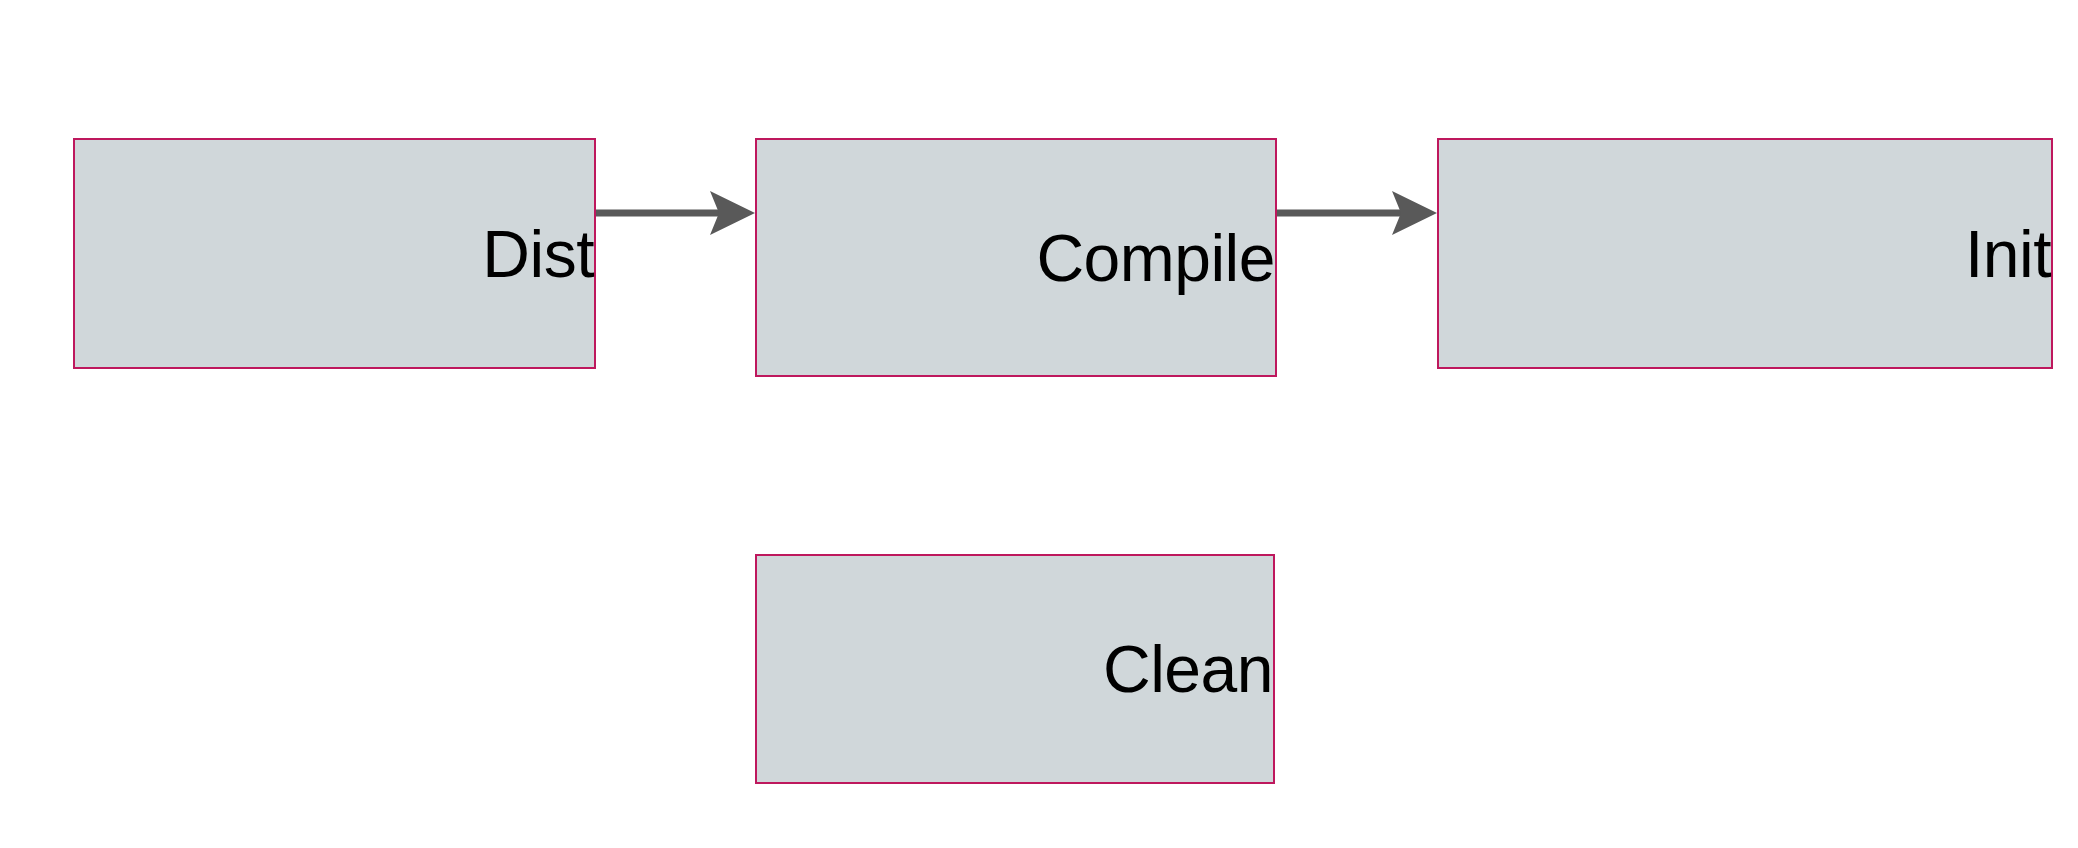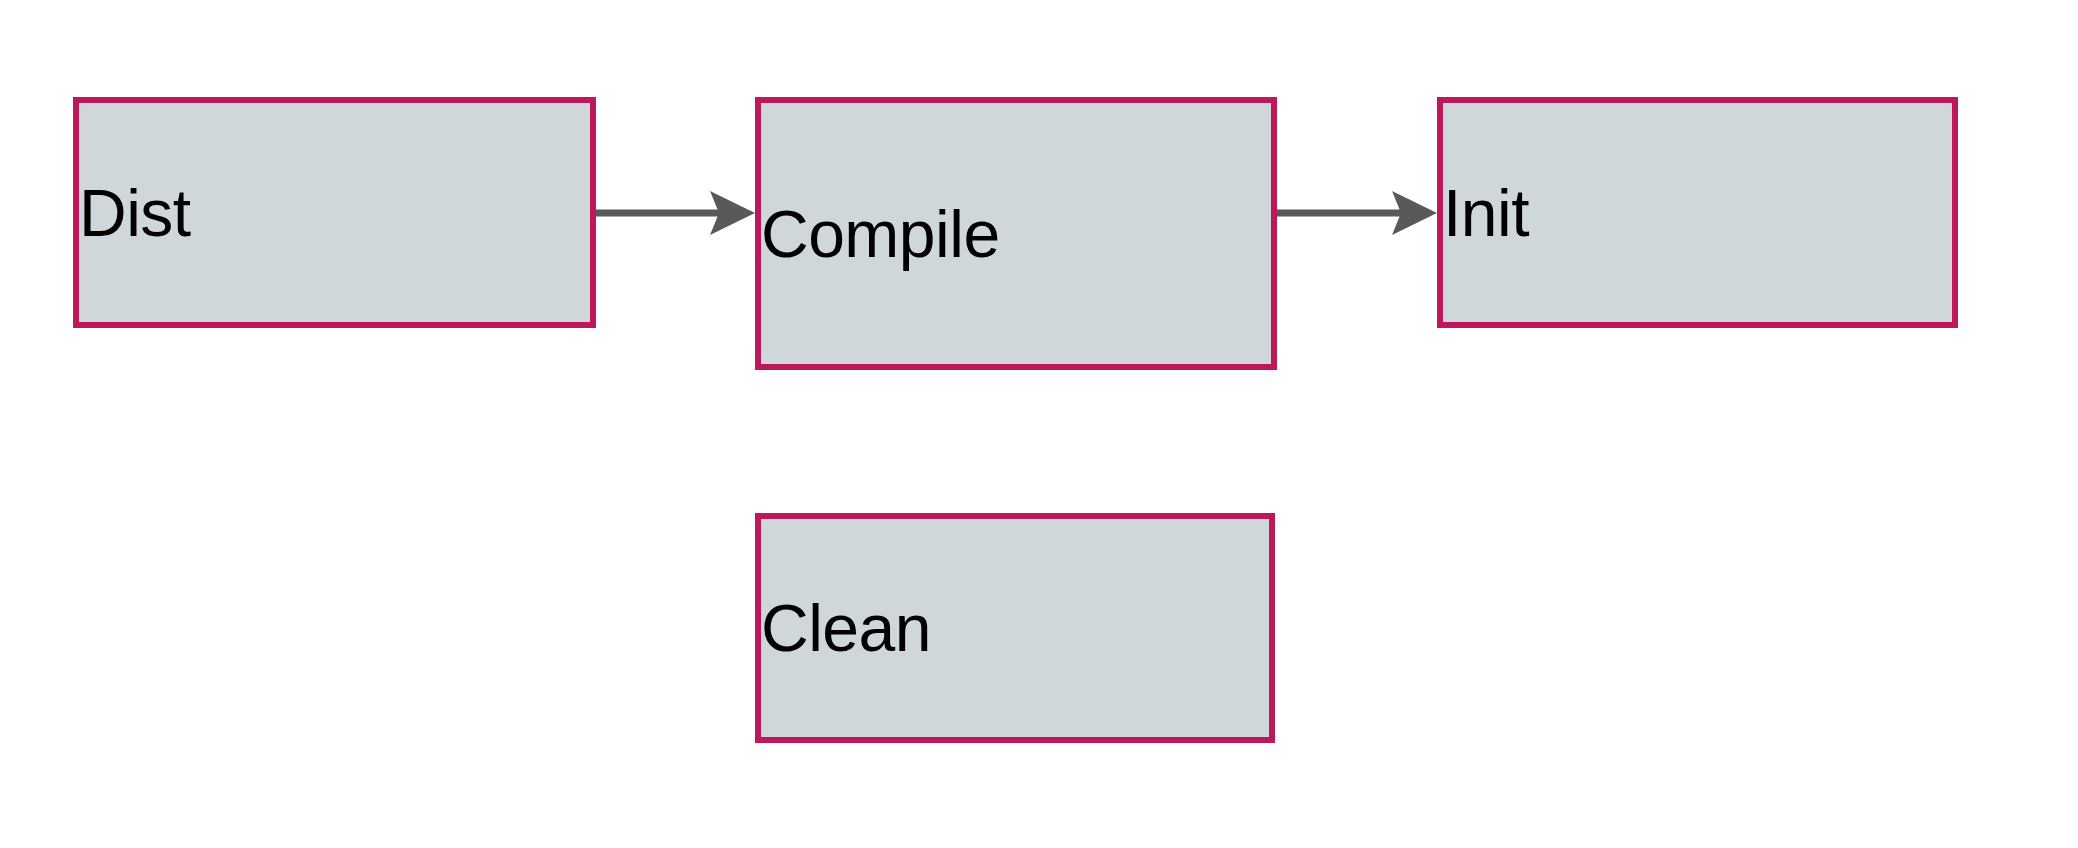--- a/index.html
+++ b/index.html
@@ -15,24 +15,25 @@
     position: relative;
     width: 2078px;
     height: 848px;
     background: #ffffff;
     overflow: hidden;
   }
   .node {
     position: absolute;
     box-sizing: border-box;
     background: #d0d7da;
-    border: 6px solid #be185d;
+    border: 2px solid #be185d;
     display: flex;
     align-items: center;
-    justify-content: flex-start;
+    justify-content: flex-end;
+    margin-top: 41px;
   }
   .node-label {
     font-family: "Liberation Sans", sans-serif;
     font-size: 66px;
     font-weight: 400;
     color: #000000;
     line-height: 1;
     letter-spacing: -0.5px;
     white-space: nowrap;
     user-select: none;
@@ -68,25 +69,25 @@
     <g>
       <line class="edge-line" x1="1277" y1="213" x2="1419" y2="213"></line>
       <polygon class="edge-head" points="1437,213 1392,191 1401,213 1392,235"></polygon>
     </g>
   </svg>
 
   <div class="node" style="left:73px; top:97px; width:523px; height:231px;">
     <span class="node-label">Dist</span>
   </div>
 
-  <div class="node" style="left:755px; top:97px; width:522px; height:273px;">
+  <div class="node" style="left:755px; top:97px; width:522px; height:239px;">
     <span class="node-label">Compile</span>
   </div>
 
-  <div class="node" style="left:1437px; top:97px; width:521px; height:231px;">
+  <div class="node" style="left:1437px; top:97px; width:616px; height:231px;">
     <span class="node-label">Init</span>
   </div>
 
   <div class="node" style="left:755px; top:513px; width:520px; height:230px;">
     <span class="node-label">Clean</span>
   </div>
 
 </div>
 
 </body></html>

